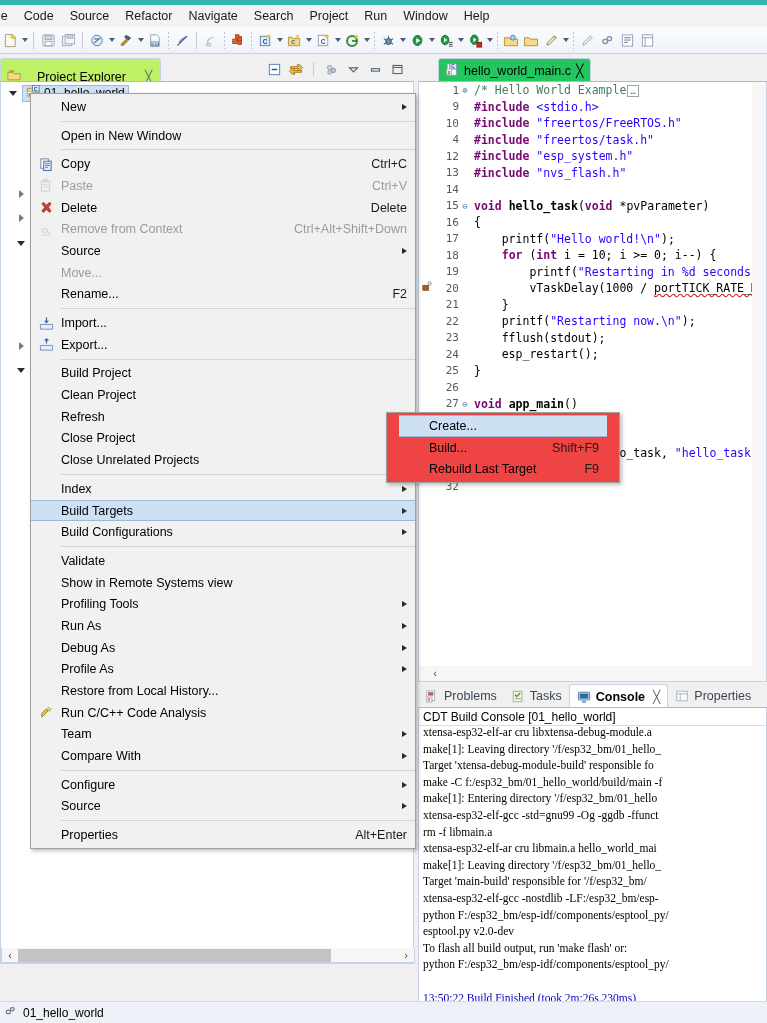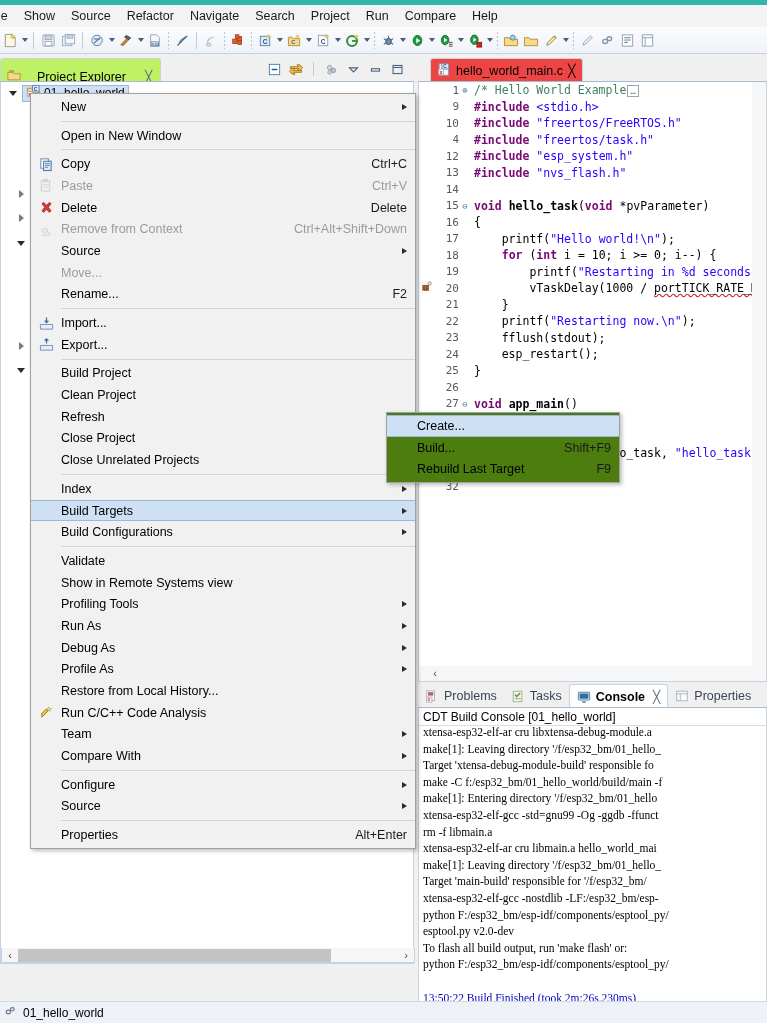--- a/index.html
+++ b/index.html
@@ -75,22 +75,22 @@
     background:#f6f6f6; border:1px solid #c6d3e2; border-top:none;
     display:flex; align-items:center; }
   .hthumb { height:13px; background:#c3c3c3; }
   .harrow { width:16px; height:13px; display:flex; align-items:center;
     justify-content:center; color:#4a4a4a; font-size:11px; }
 
   
   .rightpanel { position:absolute; left:418px; top:58px; width:349px;
     height:932px; }
   .etab-row { position:relative; height:24px; }
-  .etab { position:absolute; left:12px; top:0; height:24px; padding:0 6px;
-    background:#ef4444; border:1px solid #c6d3e2; border-bottom:none;
+  .etab { position:absolute; left:20px; top:0; height:24px; padding:0 6px;
+    background:#22c55e; border:1px solid #c6d3e2; border-bottom:none;
     border-radius:3px 3px 0 0; display:flex; align-items:center; gap:5px;
     font-size:12.5px; }
   .etab-bar { position:absolute; left:0; top:23px; width:349px; height:1px;
     background:#a8bcd0; }
 
   .editorbox { position:absolute; left:0; top:24px; width:349px; height:600px;
     background:#fff; border:1px solid #c6d3e2; border-top:none;
     overflow:hidden; }
   .codearea { position:absolute; left:0; top:0; right:0; bottom:0;
     font-family:"DejaVu Sans Mono", monospace; font-size:11.5px; }
@@ -149,41 +149,41 @@
   .mrow.sel { background:#cde0f4; border-top:1px solid #9cb8d6;
     border-bottom:1px solid #9cb8d6; }
   .mrow .arrow { position:absolute; right:8px; width:0; height:0;
     border-top:3.5px solid transparent; border-bottom:3.5px solid transparent;
     border-left:5px solid #2a2a2a; }
   .mrow .micon { position:absolute; left:6px; width:18px; height:16px;
     display:flex; align-items:center; justify-content:center; }
   .msep { height:1px; background:#d4d4d4; margin:3px 0 3px 30px; }
 
   .submenu { position:absolute; left:386px; top:412px; width:234px;
-    background:#4d7c0f; border:1px solid #a0a0a0;
-    box-shadow:2px 2px 4px rgba(0,0,0,.25); padding:2px 0; z-index:60; }
+    background:#ef4444; border:1px solid #a0a0a0;
+    box-shadow:2px 2px 4px rgba(0,0,0,.25); padding:2px 12px; z-index:60; }
   .submenu .mrow { padding-left:30px; }
 </style>
 </head>
 <body>
 
 <div id="app">
 
   <div class="titlestrip"></div>
 
   <div class="menubar" id="menubar">
       <div class="mi">le</div>
-      <div class="mi">Show</div>
+      <div class="mi">Code</div>
       <div class="mi">Source</div>
       <div class="mi">Refactor</div>
       <div class="mi">Navigate</div>
       <div class="mi">Search</div>
       <div class="mi">Project</div>
       <div class="mi">Run</div>
-      <div class="mi">Compare</div>
+      <div class="mi">Window</div>
       <div class="mi">Help</div>
     </div>
 
   <div class="toolbar">
     <div class="tb">
       <svg width="15" height="15" viewBox="0 0 16 16">
           <path d="M2.5 1.5h7l3.5 3.5v9.5h-10.5z" fill="#fdf9e6" stroke="#9c9a86"></path>
           <path d="M9.5 1.5v3.5h3.5" fill="#e8e4c8" stroke="#9c9a86"></path>
           <path d="M10 1.5l1.2 1.8 1.8.5-1.8.9-.6 1.8-.9-1.6-1.9-.3 1.5-1.2z" fill="#ffd84a" stroke="#c9a520" stroke-width=".5"></path>
         </svg>

